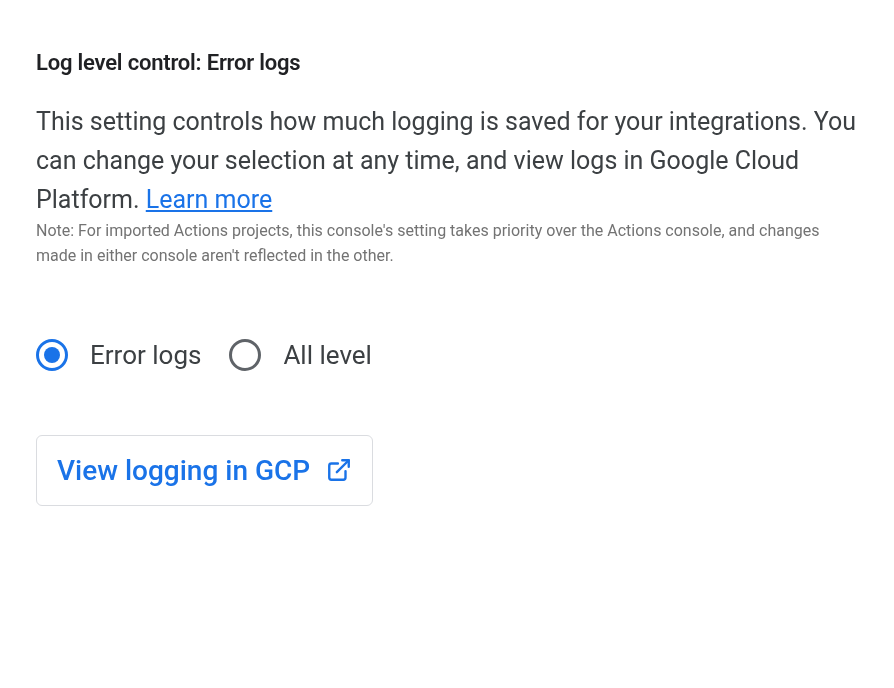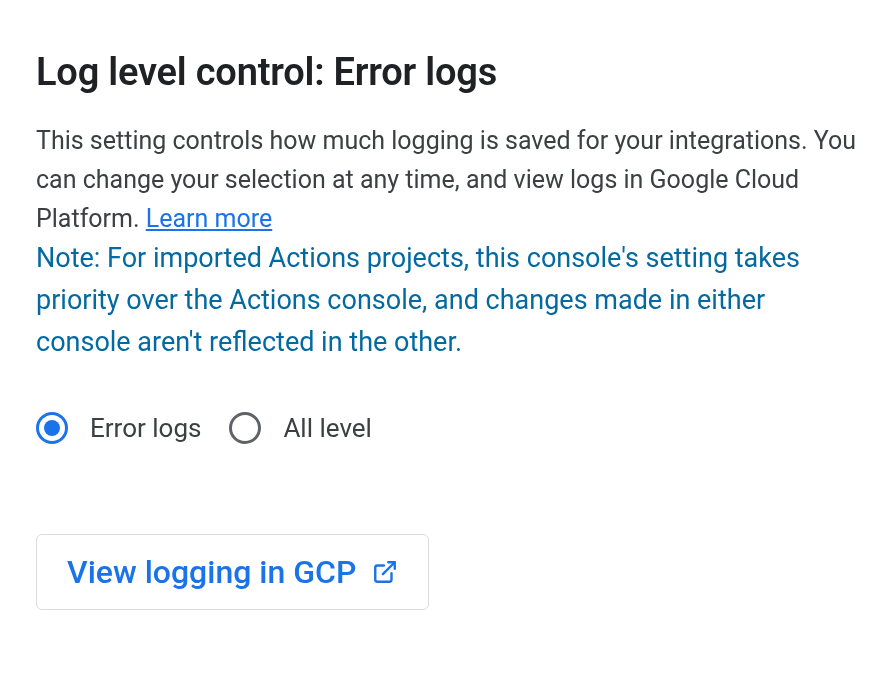--- a/index.html
+++ b/index.html
@@ -8,47 +8,47 @@
       padding: 0;
     }
     body {
       font-family: 'Google Sans', 'Roboto', Arial, sans-serif;
       background: #ffffff;
       padding: 50px 36px;
       width: 894px;
       color: #202124;
     }
     .heading {
-      font-size: 38px;
+      font-size: 22px;
       font-weight: 600;
       color: #202124;
       margin-bottom: 28px;
       letter-spacing: -0.2px;
     }
     .description {
       font-size: 25px;
       line-height: 1.55;
       color: #3c4043;
       font-weight: 400;
     }
     .description a {
       color: #1a73e8;
       text-decoration: underline;
     }
     .note {
-      font-size: 27px;
+      font-size: 16px;
       line-height: 1.55;
-      color: #0369a1;
-      margin-bottom: 48px;
+      color: #737373;
+      margin-bottom: 70px;
       font-weight: 400;
     }
     .radio-group {
       display: flex;
       gap: 28px;
-      margin-bottom: 90px;
+      margin-bottom: 64px;
       align-items: center;
     }
     .radio-option {
       display: flex;
       align-items: center;
       gap: 22px;
       cursor: pointer;
     }
     .radio-circle {
       width: 32px;
@@ -73,26 +73,26 @@
     }
     .radio-label {
       font-size: 26px;
       color: #3c4043;
       font-weight: 400;
     }
     .gcp-button {
       display: inline-flex;
       align-items: center;
       gap: 16px;
-      padding: 18px 30px;
+      padding: 18px 20px;
       border: 1px solid #dadce0;
       border-radius: 6px;
       background: #ffffff;
       color: #1a73e8;
-      font-size: 32px;
+      font-size: 28px;
       font-weight: 500;
       cursor: pointer;
       font-family: inherit;
     }
     .gcp-button svg {
       width: 26px;
       height: 26px;
       stroke: #1a73e8;
       fill: none;
     }

